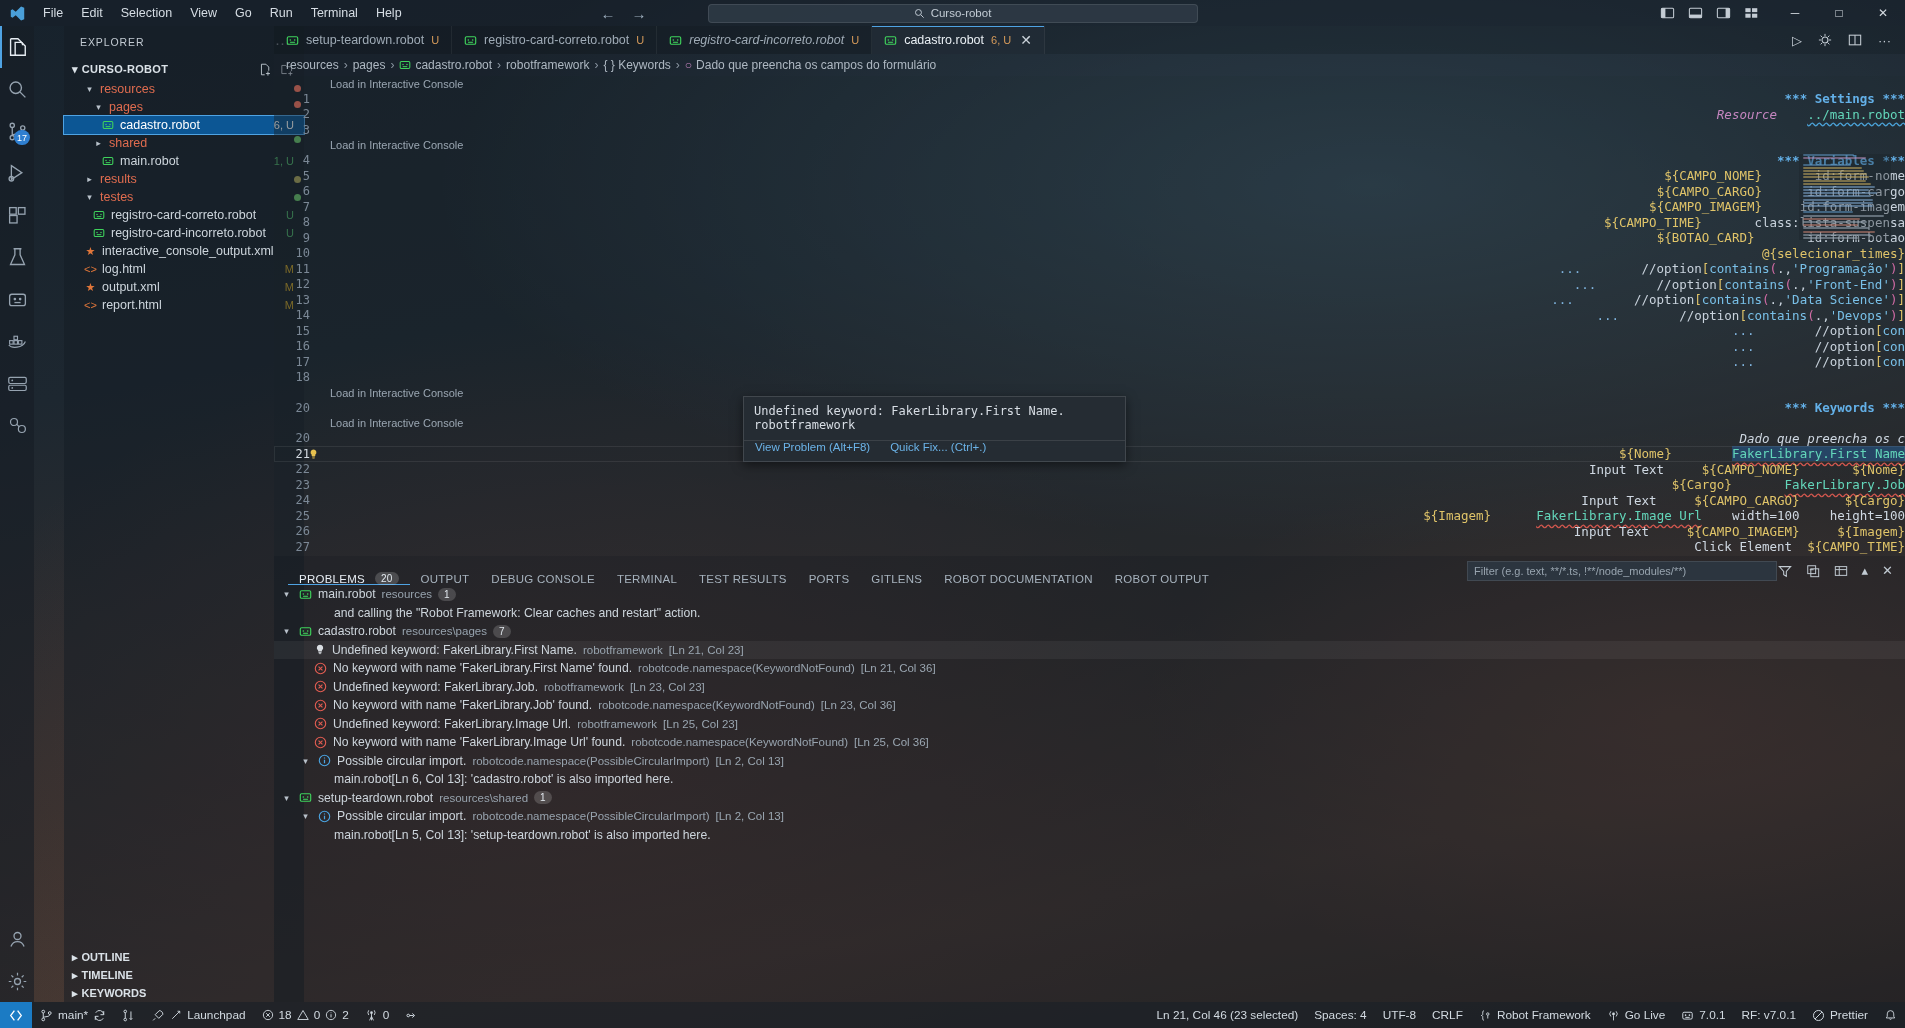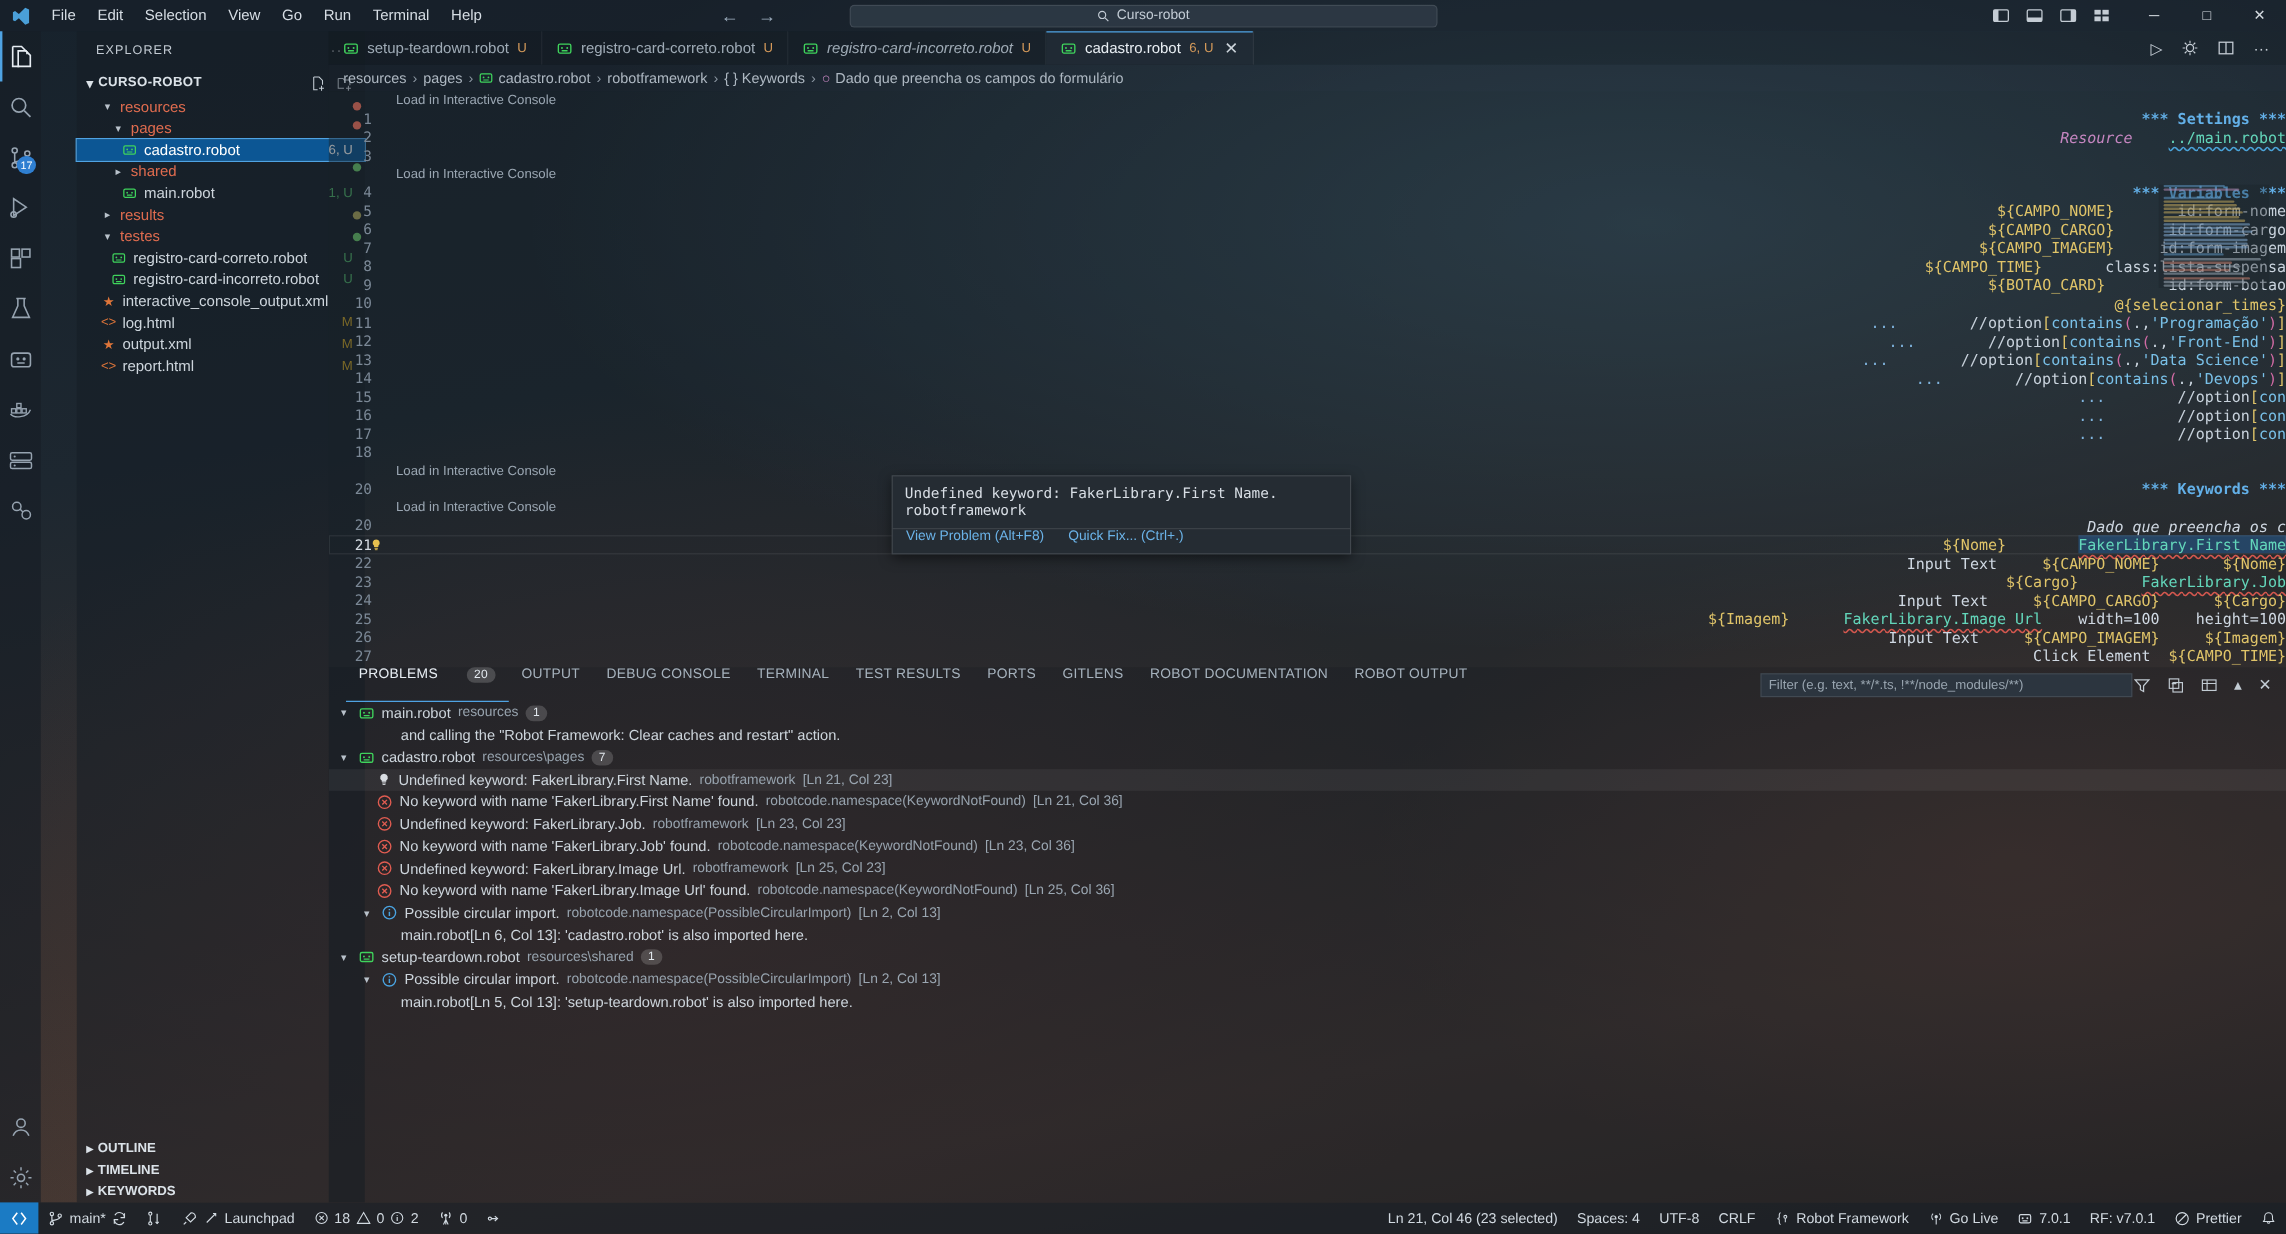--- a/index.html
+++ b/index.html
@@ -197,21 +197,21 @@
   
   #panel {
     position: absolute; left: 274px; right: 0; bottom: 26px; top: 556px;
     background: rgba(20,27,34,0.55); color: #cdd5dc;
   }
   #paneltabs {
     height: 29px; display: flex; align-items: center; padding-left: 14px; gap: 0;
     font-size: 11.5px; letter-spacing: .25px;
   }
   #paneltabs .pt {
-    padding: 0 11px; height: 29px; display:flex; align-items:flex-start; gap: 24px;
+    padding: 0 11px; height: 29px; display:flex; align-items:flex-end; gap: 10px;
     color: #a6b2bd; position: relative;
   }
   #paneltabs .pt.active { color: #e8eef4; box-shadow: inset 0 -1px 0 #4fa3e3; }
   #paneltabs .cnt {
     background: rgba(255,255,255,0.18); color:#e4eaf0; border-radius: 9px;
     font-size: 10px; padding: 1px 6px; min-width: 17px; text-align:center;
   }
   #panel .pactions {
     position: absolute; right: 0; top: 0; height: 29px;
     display: flex; align-items: center; gap: 14px; padding-right: 12px; color:#c2cbd3; font-size: 13px;

